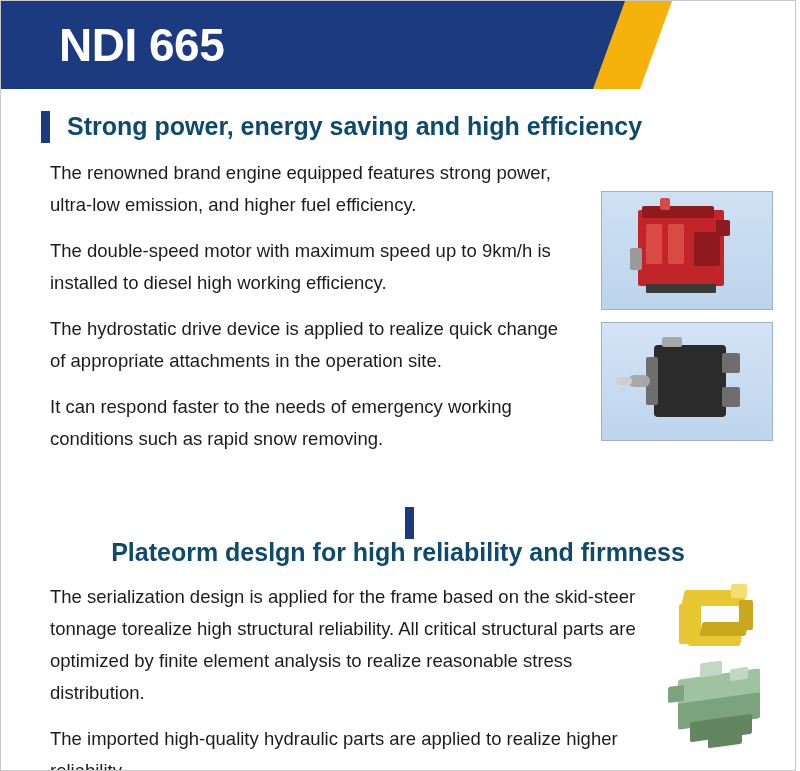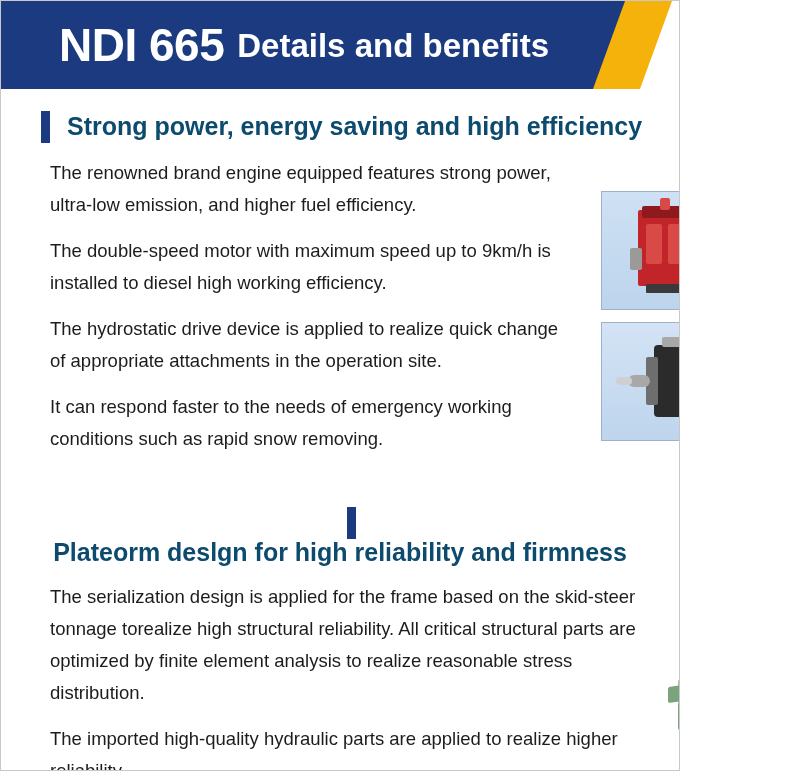--- a/index.html
+++ b/index.html
@@ -8,21 +8,21 @@
   }
   body {
     width: 800px;
     height: 771px;
     background: #ffffff;
     font-family: "Liberation Sans", sans-serif;
     overflow: hidden;
   }
   .page {
     position: relative;
-    width: 680px;
+    width: 796px;
     height: 771px;
     box-sizing: border-box;
     border: 1px solid #c8c8c8;
     background: #ffffff;
     overflow: hidden;
   }
 
   
   .header {
     position: relative;
@@ -204,21 +204,20 @@
 </head>
 <body>
 
 <div class="page">
 
   <div class="header">
     <div class="yellow-wedge"></div>
     <div class="white-wedge"></div>
     <div class="title-wrap">
       <span class="model">NDI 665</span>
-      <span class="subtitle">Details and benefits</span>
     </div>
   </div>
 
   <div class="section-head">
     <div class="bar"></div>
     <div class="heading">Strong power, energy saving and high efficiency</div>
   </div>
 
   <div class="body-block">
     <p class="para text-col-1">The renowned brand engine equipped features strong power, ultra-low emission, and higher fuel efficiency.</p>

